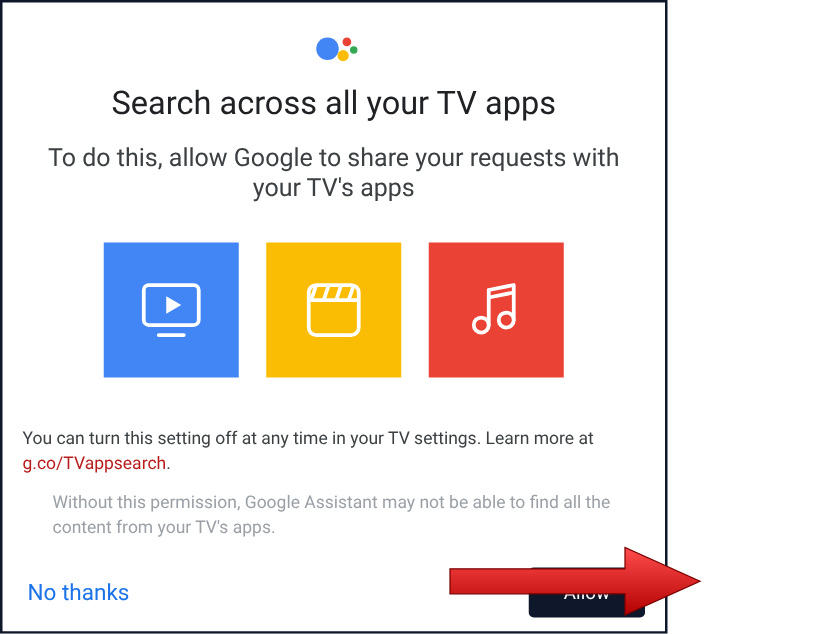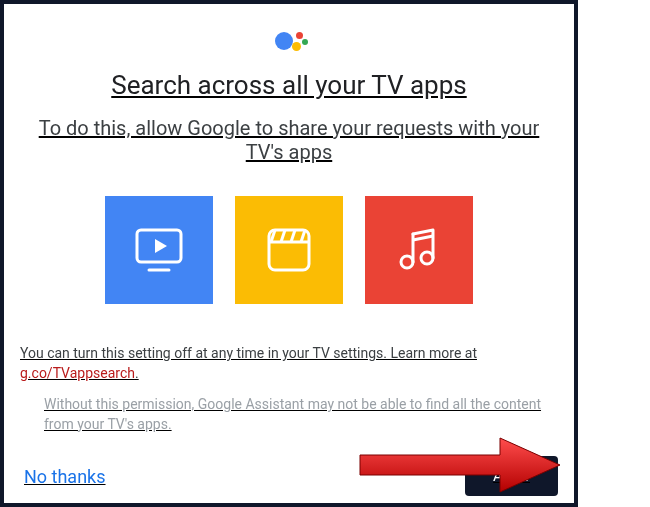--- a/index.html
+++ b/index.html
@@ -5,28 +5,27 @@
     * { box-sizing: border-box; margin: 0; padding: 0; }
     body {
       font-family: Roboto, Arial, sans-serif;
       background: #fff;
       width: 650px;
       height: 507px;
       overflow: hidden;
       position: relative;
     }
     .dialog {
-      width: 578px;
+      width: 534px;
       height: 507px;
-      border: 4px solid #0f172a;
+      border: 2px solid #0f172a;
       background: #fff;
       display: flex;
       flex-direction: column;
       position: relative;
-      text-decoration: underline;
     }
     .header-area {
       display: flex;
       flex-direction: column;
       align-items: center;
       padding-top: 22px;
     }
     .assistant-logo {
       width: 40px;
       height: 30px;

